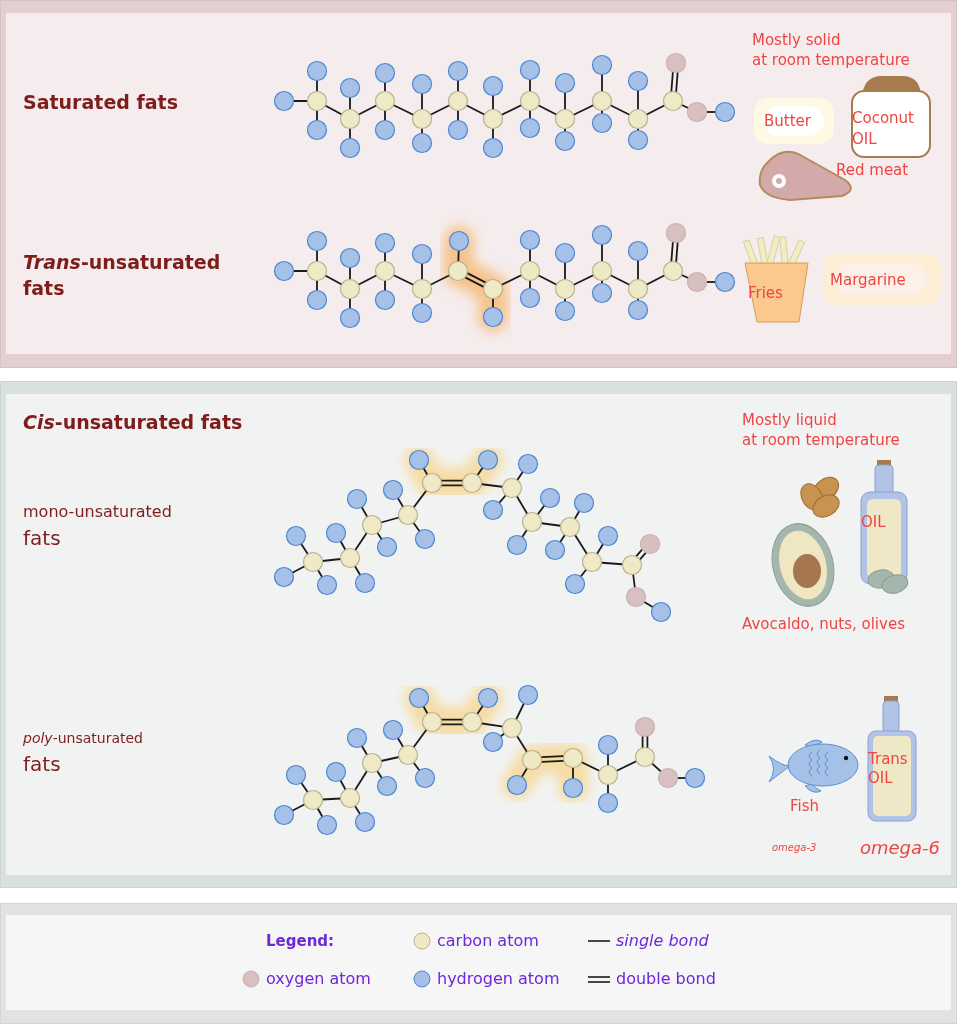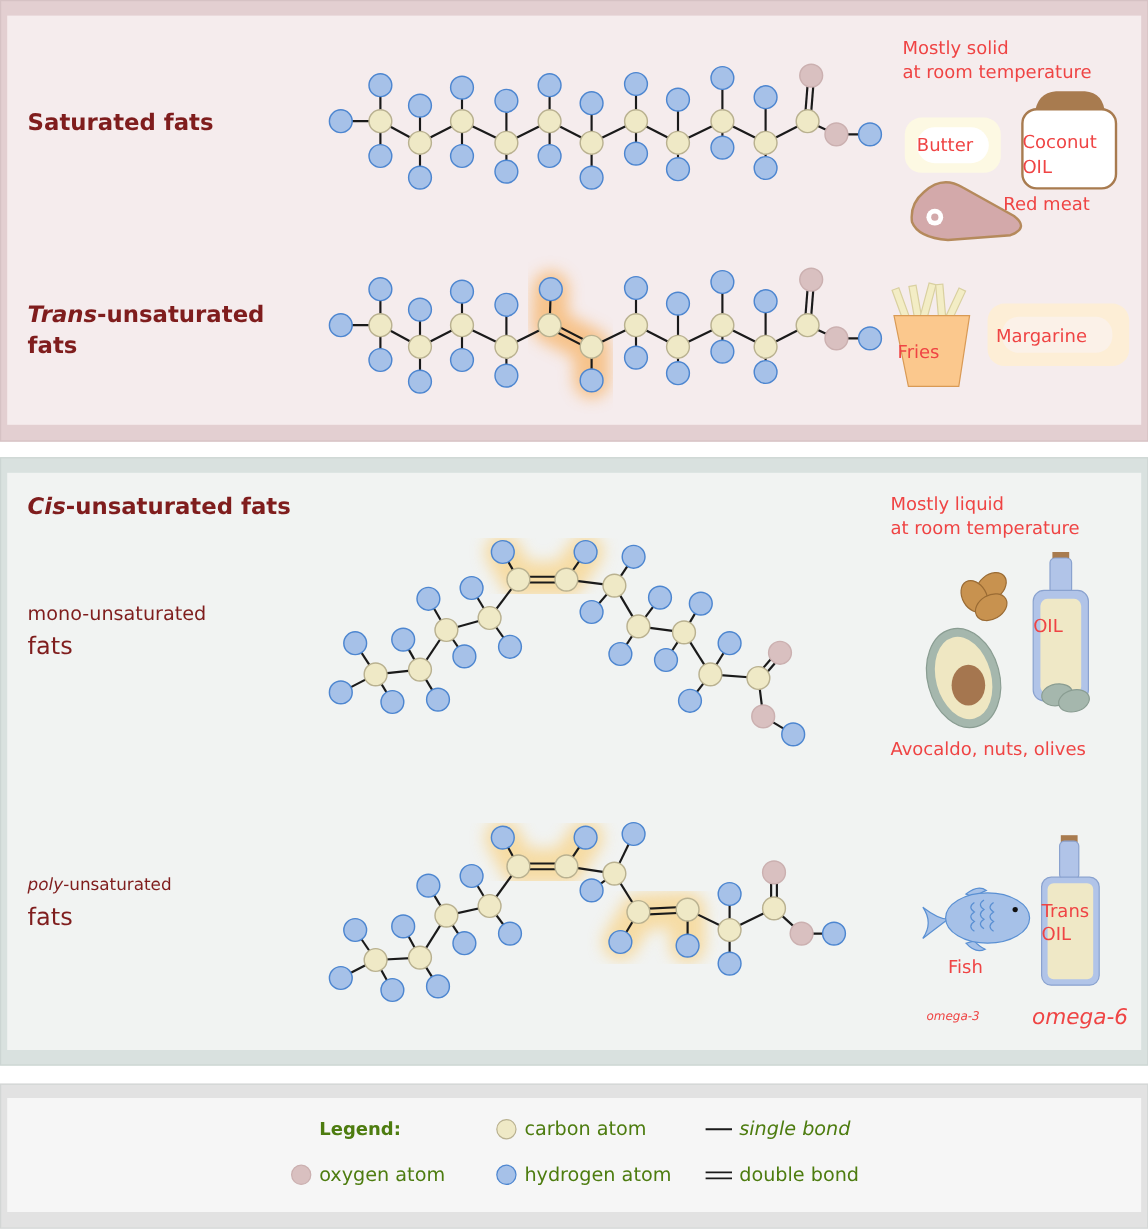--- a/index.html
+++ b/index.html
@@ -10,21 +10,21 @@
   #p1i { left:6px; top:13px; width:945px; height:341px; background:#f5eced; }
   #p2o { left:0; top:381px; width:957px; height:507px; background:#d9e1df; border:1px solid #ccd5d3; }
   #p2i { left:6px; top:394px; width:945px; height:481px; background:#f1f3f2; }
   #p3o { left:0; top:903px; width:957px; height:121px; background:#e2e2e2; border:1px solid #d3d6d5; }
   #p3i { left:6px; top:915px; width:945px; height:95px; background:#f6f6f6; }
   .lbl { position:absolute; font-size:19px; line-height:24px; color:#7f1d1d; white-space:nowrap; }
   .bold { font-weight:bold; }
   .it { font-style:italic; }
   .small { position:absolute; font-size:15px; line-height:20px; color:#ef4444; white-space:nowrap; }
   svg.layer { position:absolute; left:0; top:0; }
-  .legend-txt { position:absolute; font-size:16px; line-height:20px; color:#4d7c0f; white-space:nowrap; }
+  .legend-txt { position:absolute; font-size:16px; line-height:20px; color:#6d28d9; white-space:nowrap; }
 </style>
 </head>
 <body>
 
 <div class="panel-outer" id="p1o"></div>
 <div class="panel-inner" id="p1i"></div>
 <div class="panel-outer" id="p2o"></div>
 <div class="panel-inner" id="p2i"></div>
 <div class="panel-outer" id="p3o"></div>
 <div class="panel-inner" id="p3i"></div>

